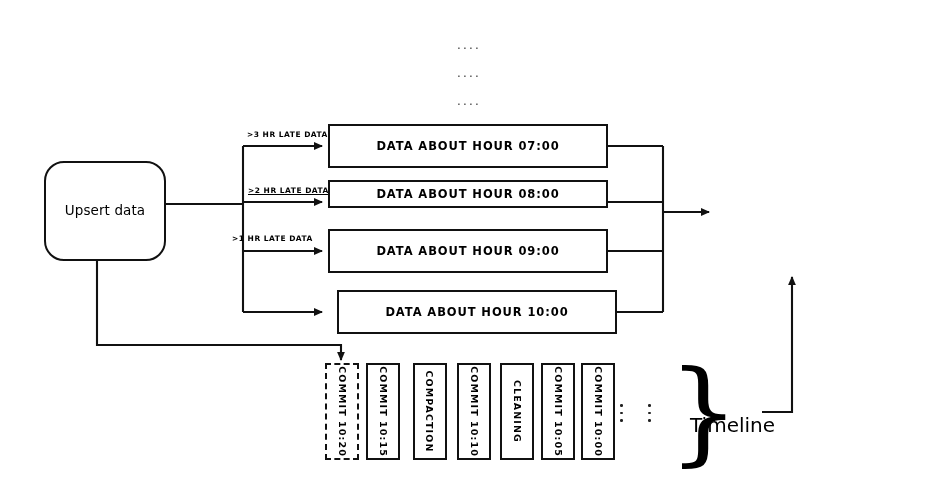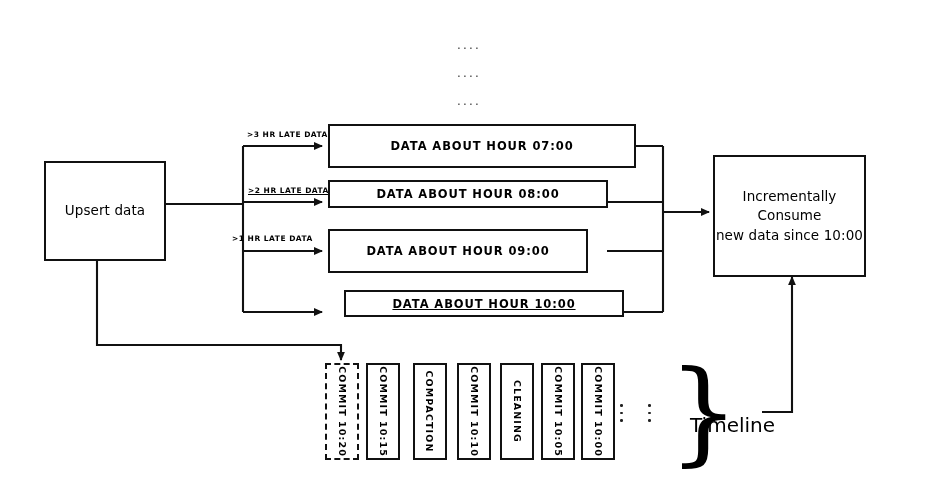--- a/index.html
+++ b/index.html
@@ -154,49 +154,43 @@
       <path d="M97,261 L97,345 L341,345 L341,360" marker-end="url(#ah)"></path>
 
       <path d="M762,412 L792,412 L792,277" marker-end="url(#ah)"></path>
     </g>
   </svg>
 
   <div class="vdots" style="left:457px; top:38px;">....</div>
   <div class="vdots" style="left:457px; top:66px;">....</div>
   <div class="vdots" style="left:457px; top:94px;">....</div>
 
-  <div class="box endpoint-box" style="left:44px; top:161px; width:122px; height:100px;">
+  <div class="box endpoint-box" style="left:44px; top:161px; width:122px; height:100px;border-radius:20px;">
     <div>
       <div>Upsert data</div>
     </div>
   </div>
 
   <div class="edge-label" style="left:247px; top:130px;">&gt;3 HR LATE DATA</div>
   <div class="edge-label" style="left:248px; top:186px;text-decoration:underline;">&gt;2 HR LATE DATA</div>
   <div class="edge-label" style="left:232px; top:234px;">&gt;1 HR LATE DATA</div>
 
-  <div class="box hour-box" style="left:328px; top:124px; width:308px; height:44px;">
+  <div class="box hour-box" style="left:328px; top:124px; width:280px; height:44px;">
     <span>DATA ABOUT HOUR 07:00</span>
   </div>
   <div class="box hour-box" style="left:328px; top:180px; width:280px; height:28px;">
     <span>DATA ABOUT HOUR 08:00</span>
   </div>
-  <div class="box hour-box" style="left:328px; top:229px; width:260px; height:44px;">
+  <div class="box hour-box" style="left:328px; top:229px; width:280px; height:44px;">
     <span>DATA ABOUT HOUR 09:00</span>
   </div>
-  <div class="box hour-box" style="left:344px; top:290px; width:280px; height:27px;text-decoration:underline;">
+  <div class="box hour-box" style="left:337px; top:290px; width:280px; height:44px;">
     <span>DATA ABOUT HOUR 10:00</span>
   </div>
 
-  <div class="box endpoint-box" style="left:713px; top:155px; width:153px; height:122px;">
-    <div>
-      <div>Incrementally Consume</div>
-      <div>new data since 10:00</div>
-    </div>
-  </div>
 
   <div class="box commit-box dashed" style="left:325px; top:363px; height:97px;">
     <span class="commit-label">COMMIT 10:20</span>
   </div>
   <div class="box commit-box" style="left:366px; top:363px; height:97px;">
     <span class="commit-label">COMMIT 10:15</span>
   </div>
   <div class="box commit-box" style="left:413px; top:363px; height:97px;">
     <span class="commit-label">COMPACTION</span>
   </div>

